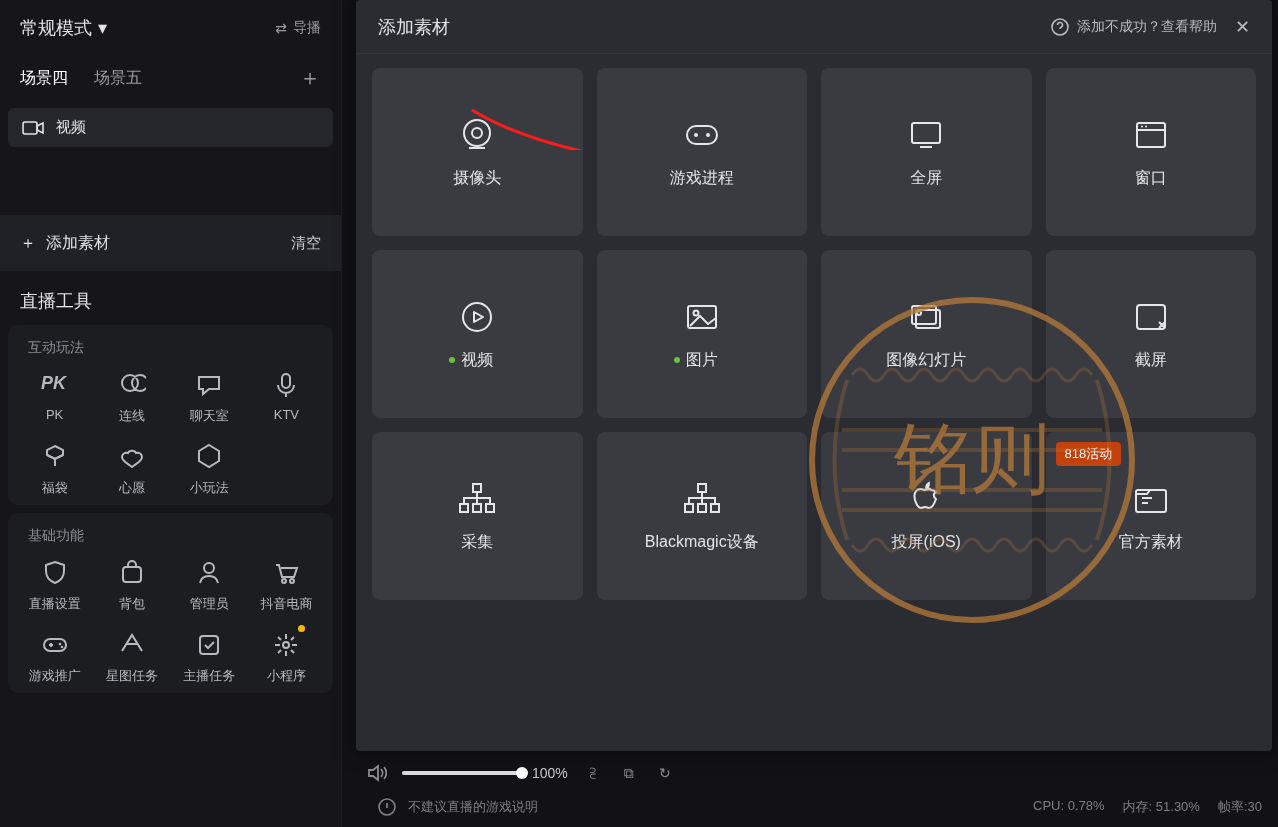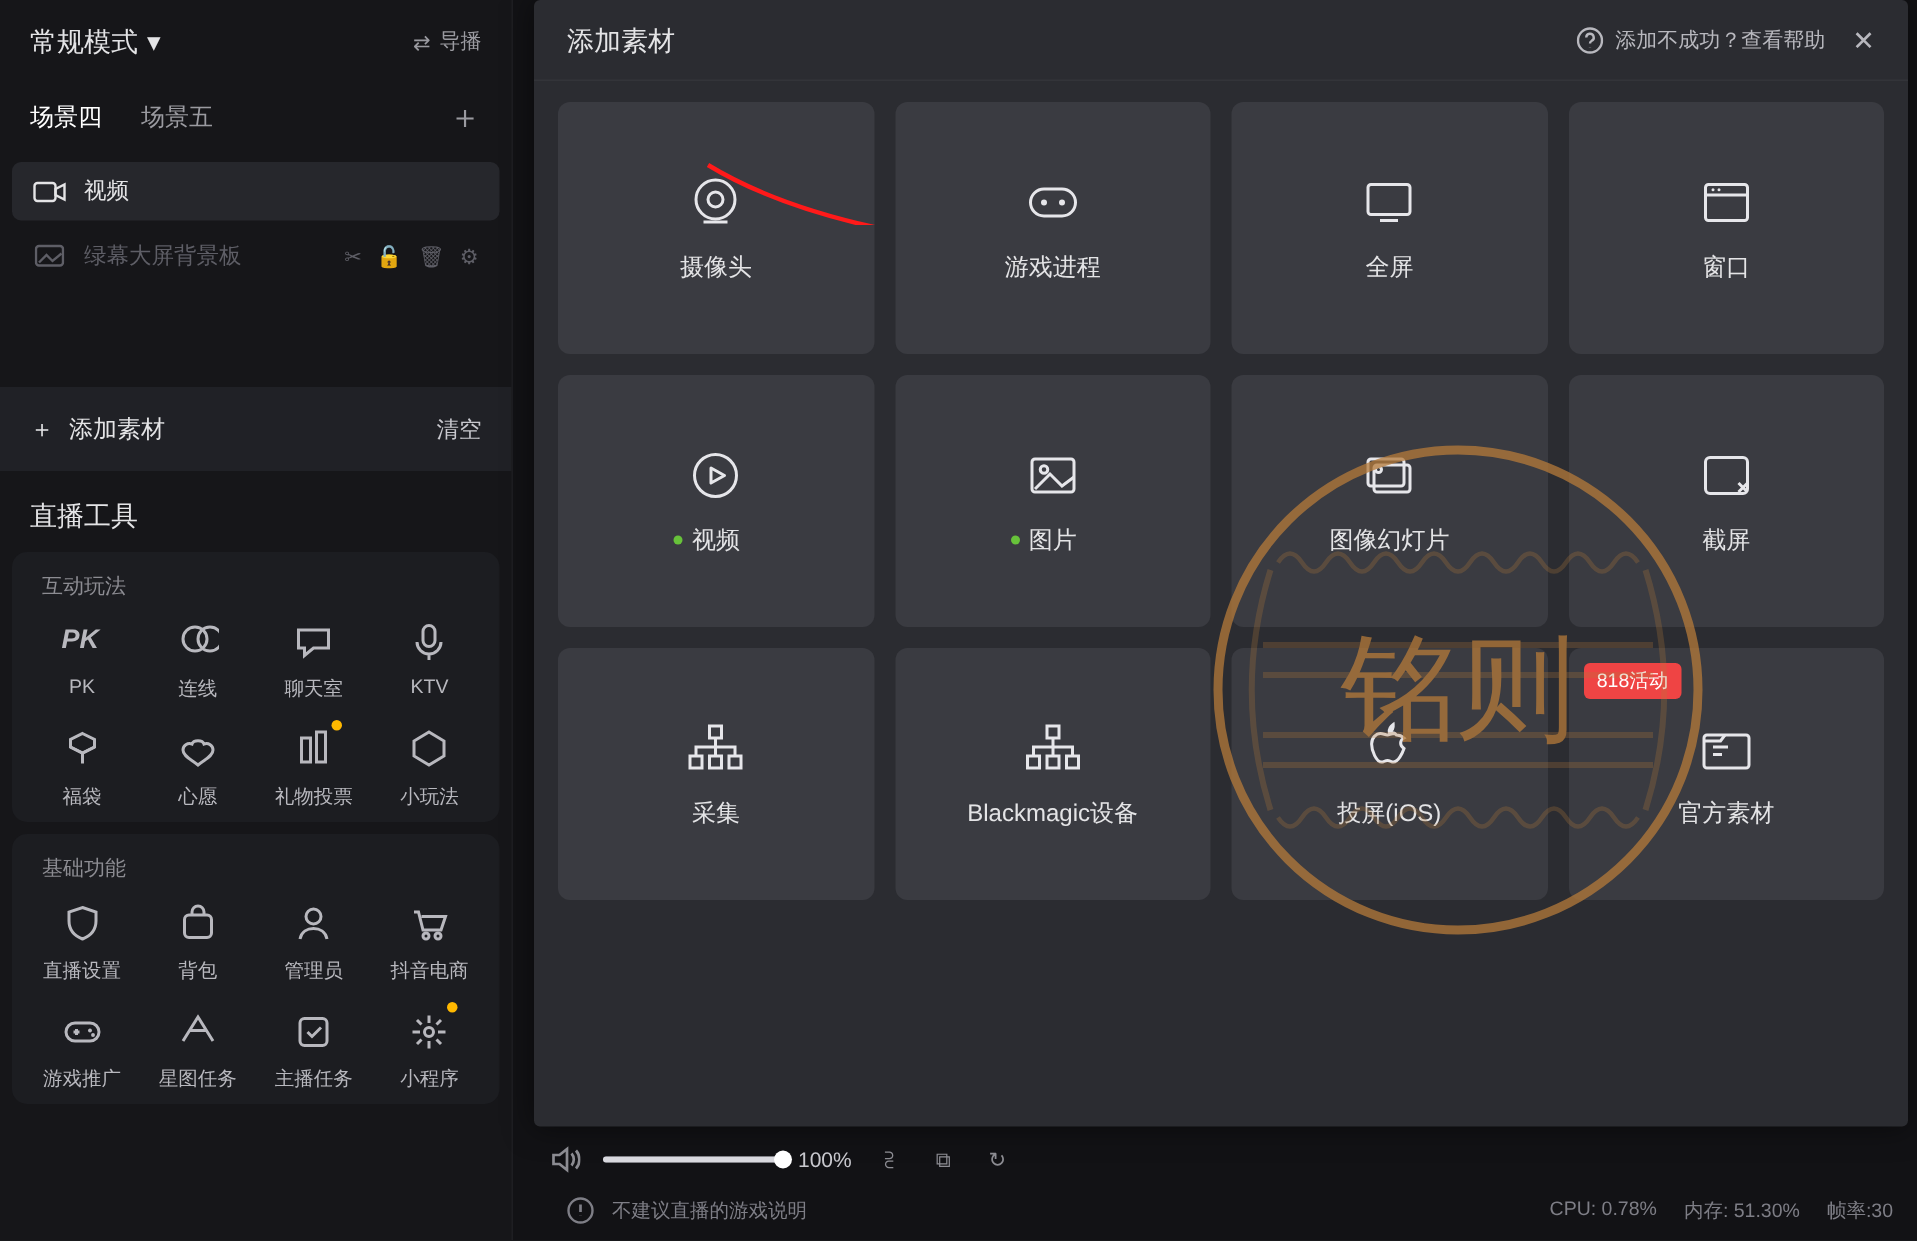--- a/index.html
+++ b/index.html
@@ -91,21 +91,21 @@
   .tile {
     background: #3a3b41; border-radius: 8px;
     height: 168px;
     display: flex; flex-direction: column; align-items: center; justify-content: center;
     gap: 14px; position: relative; cursor: pointer; user-select: none;
   }
   .tile svg { color: #e6e6ea; }
   .tile-label { font-size: 16px; }
   .tile .green-dot { position:absolute; width:6px; height:6px; border-radius:50%; background:#67c23a; }
   .tile .badge {
-    position: absolute; top: 10px; left: 10px; background: #ef4444;
+    position: absolute; top: 10px; left: 10px; background: #c2410c;
     color: #fff; font-size: 13px; padding: 3px 9px; border-radius: 4px;
   }
   
   .ctrlbar {
     position: absolute; left: 14px; right: 6px; bottom: 36px;
     height: 36px; display: flex; align-items: center; padding: 0 10px; gap: 14px;
     color: #c8c8ce; font-size: 14px;
   }
   .vol-track { width: 120px; height: 4px; background:#4a4a52; border-radius:2px; position:relative; }
   .vol-fill { height:100%; background:#d8d8de; border-radius:2px; }
@@ -302,34 +302,20 @@
 
     <div class="source-list">
       <div class="source-item">
         <span class="icon">
             <svg width="22" height="16">
               <use href="#m-vid"></use>
             </svg>
           </span>
         <span>视频</span>
       </div>
-      <div class="source-item dim">
-        <span class="icon">
-            <svg width="20" height="17">
-              <use href="#m-img"></use>
-            </svg>
-          </span>
-        <span>绿幕大屏背景板</span>
-        <span class="tail">
-          <span>✂</span>
-          <span>🔓</span>
-          <span>🗑</span>
-          <span>⚙</span>
-        </span>
-      </div>
     </div>
 
     <div class="add-row">
       <span class="plus">＋</span>
       <span>添加素材</span>
       <span class="clear">清空</span>
     </div>
 
     <div class="section-title">直播工具</div>
 
@@ -377,29 +363,20 @@
               </span>
               <span>福袋</span>
             </div>
             <div class="tool-item">
               <span class="ic">
                 <svg width="28" height="26">
                   <use href="#t-wish"></use>
                 </svg>
               </span>
               <span>心愿</span>
-            </div>
-            <div class="tool-item">
-              <span class="ic">
-                <svg width="28" height="26">
-                  <use href="#t-vote"></use>
-                </svg>
-              </span>
-              <span>礼物投票</span>
-              <span class="dot"></span>
             </div>
             <div class="tool-item">
               <span class="ic">
                 <svg width="28" height="26">
                   <use href="#t-hex"></use>
                 </svg>
               </span>
               <span>小玩法</span>
             </div>
           </div>

